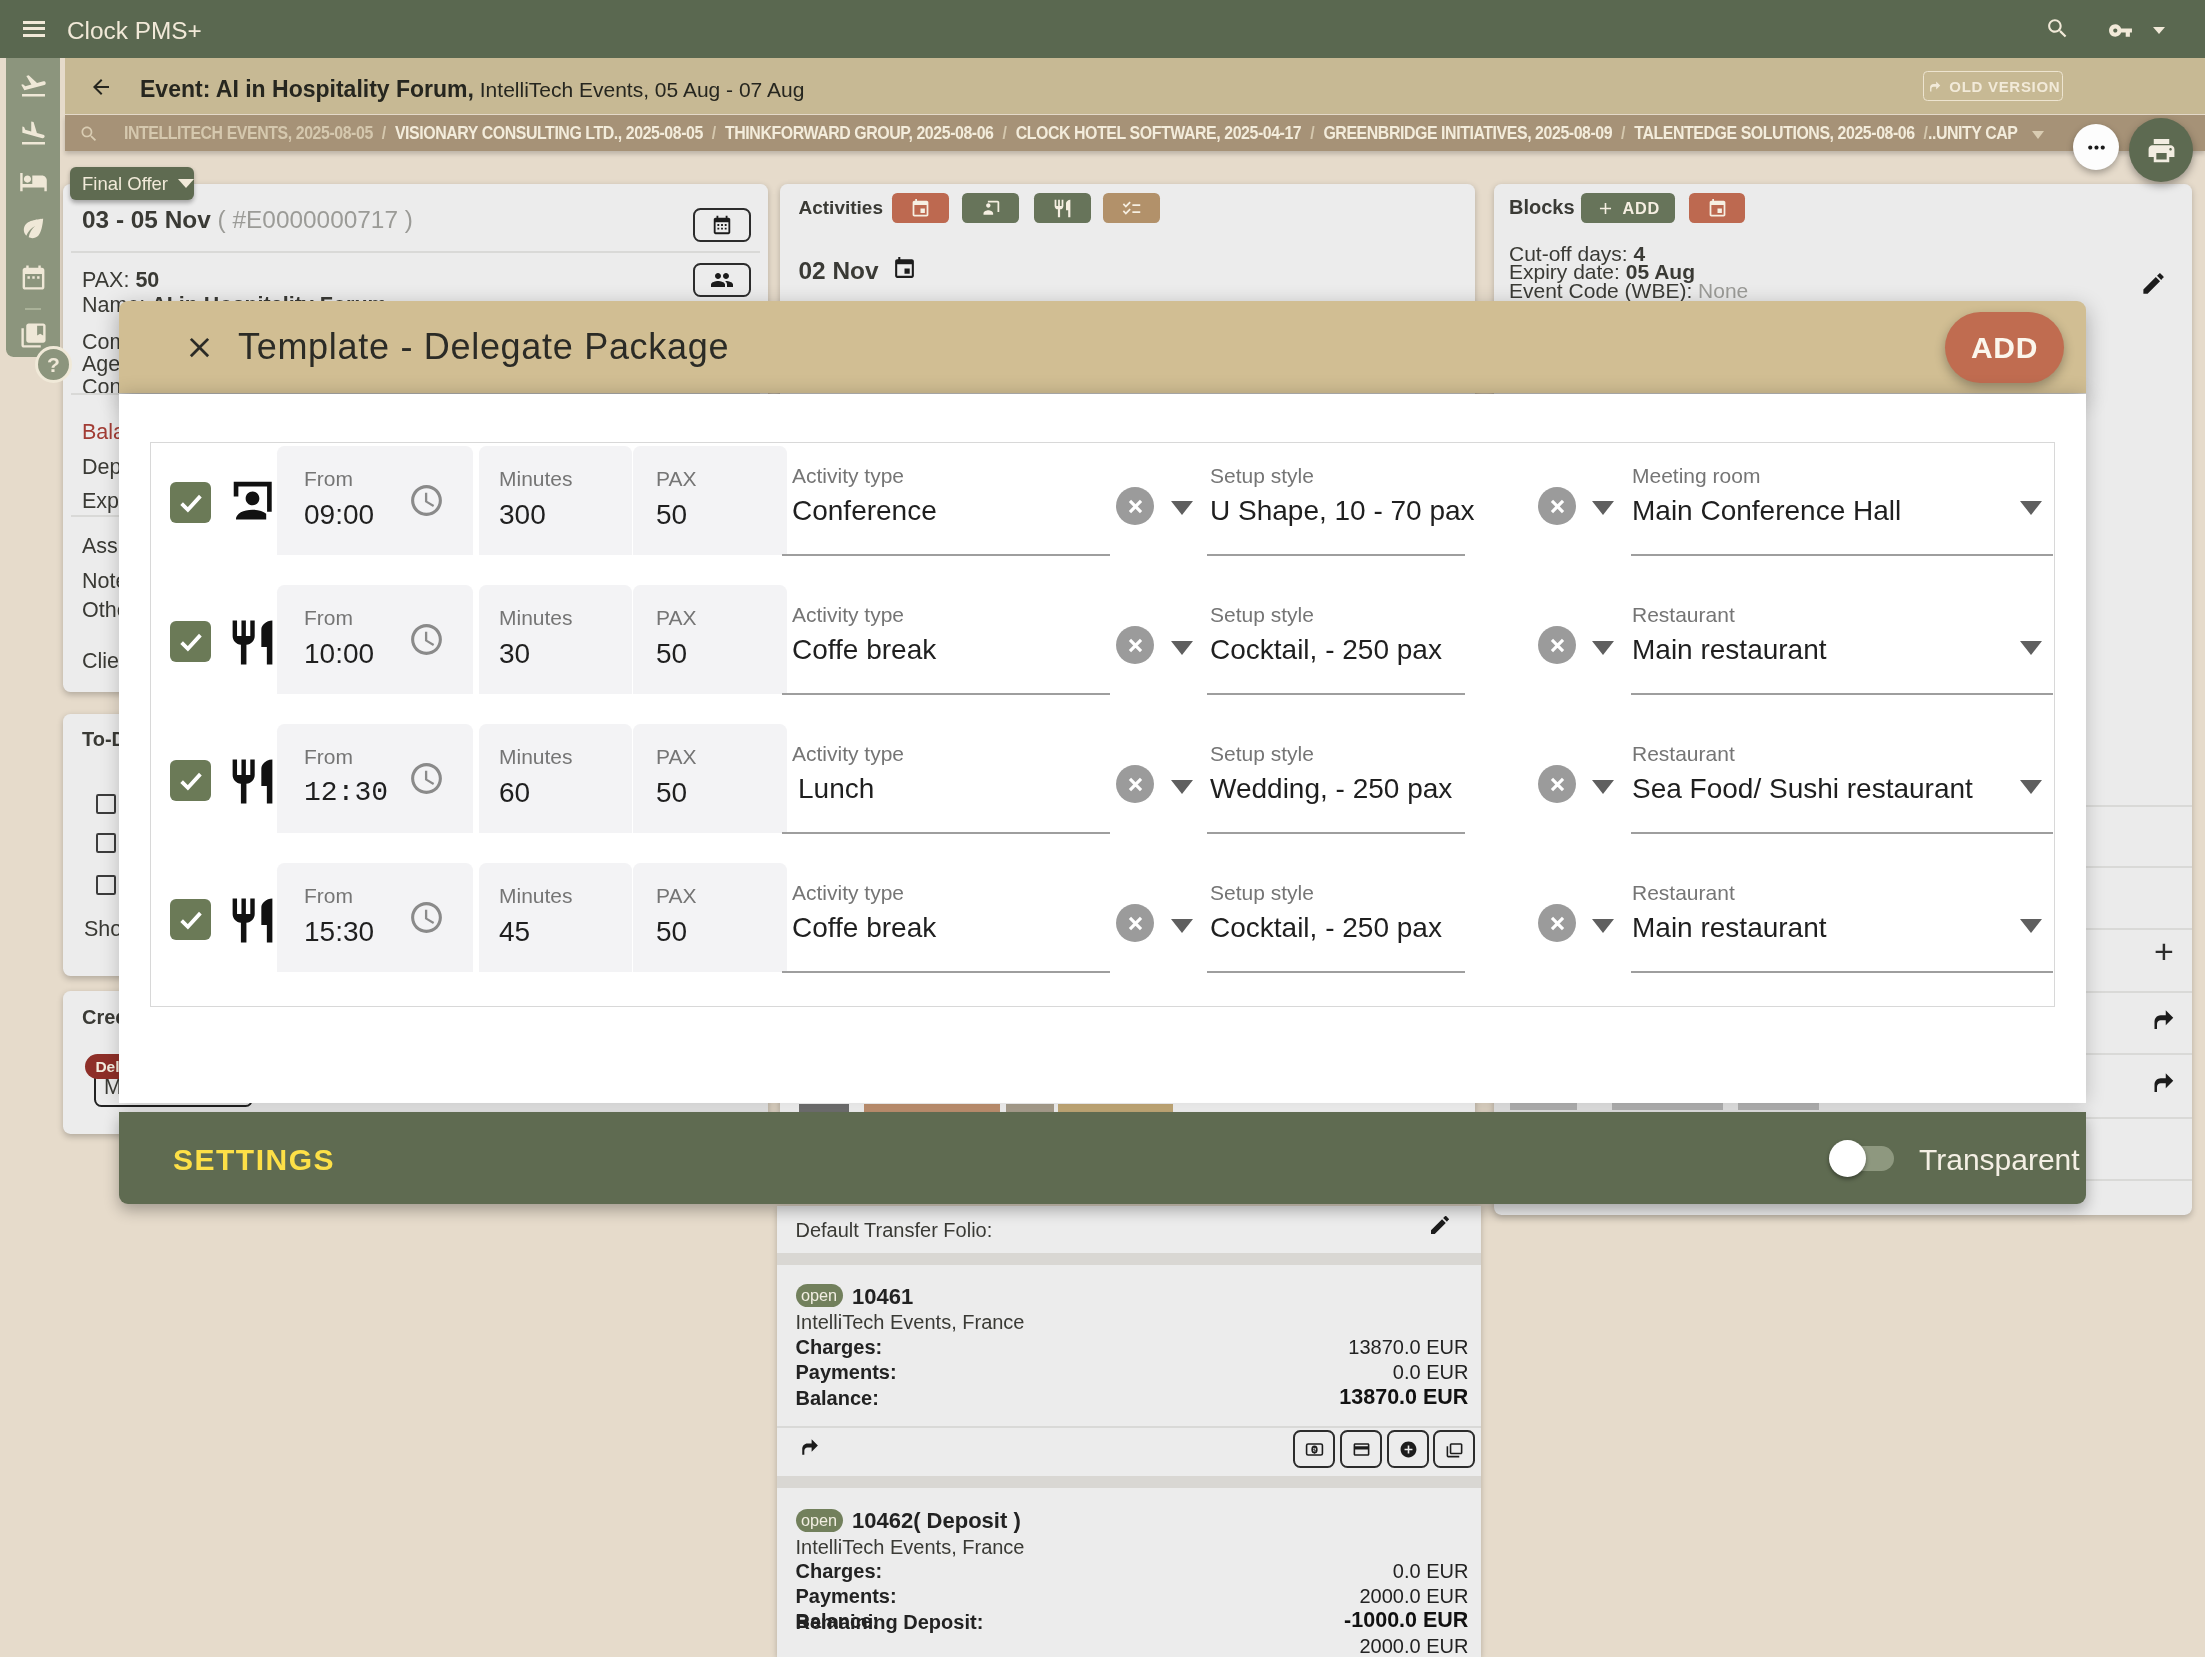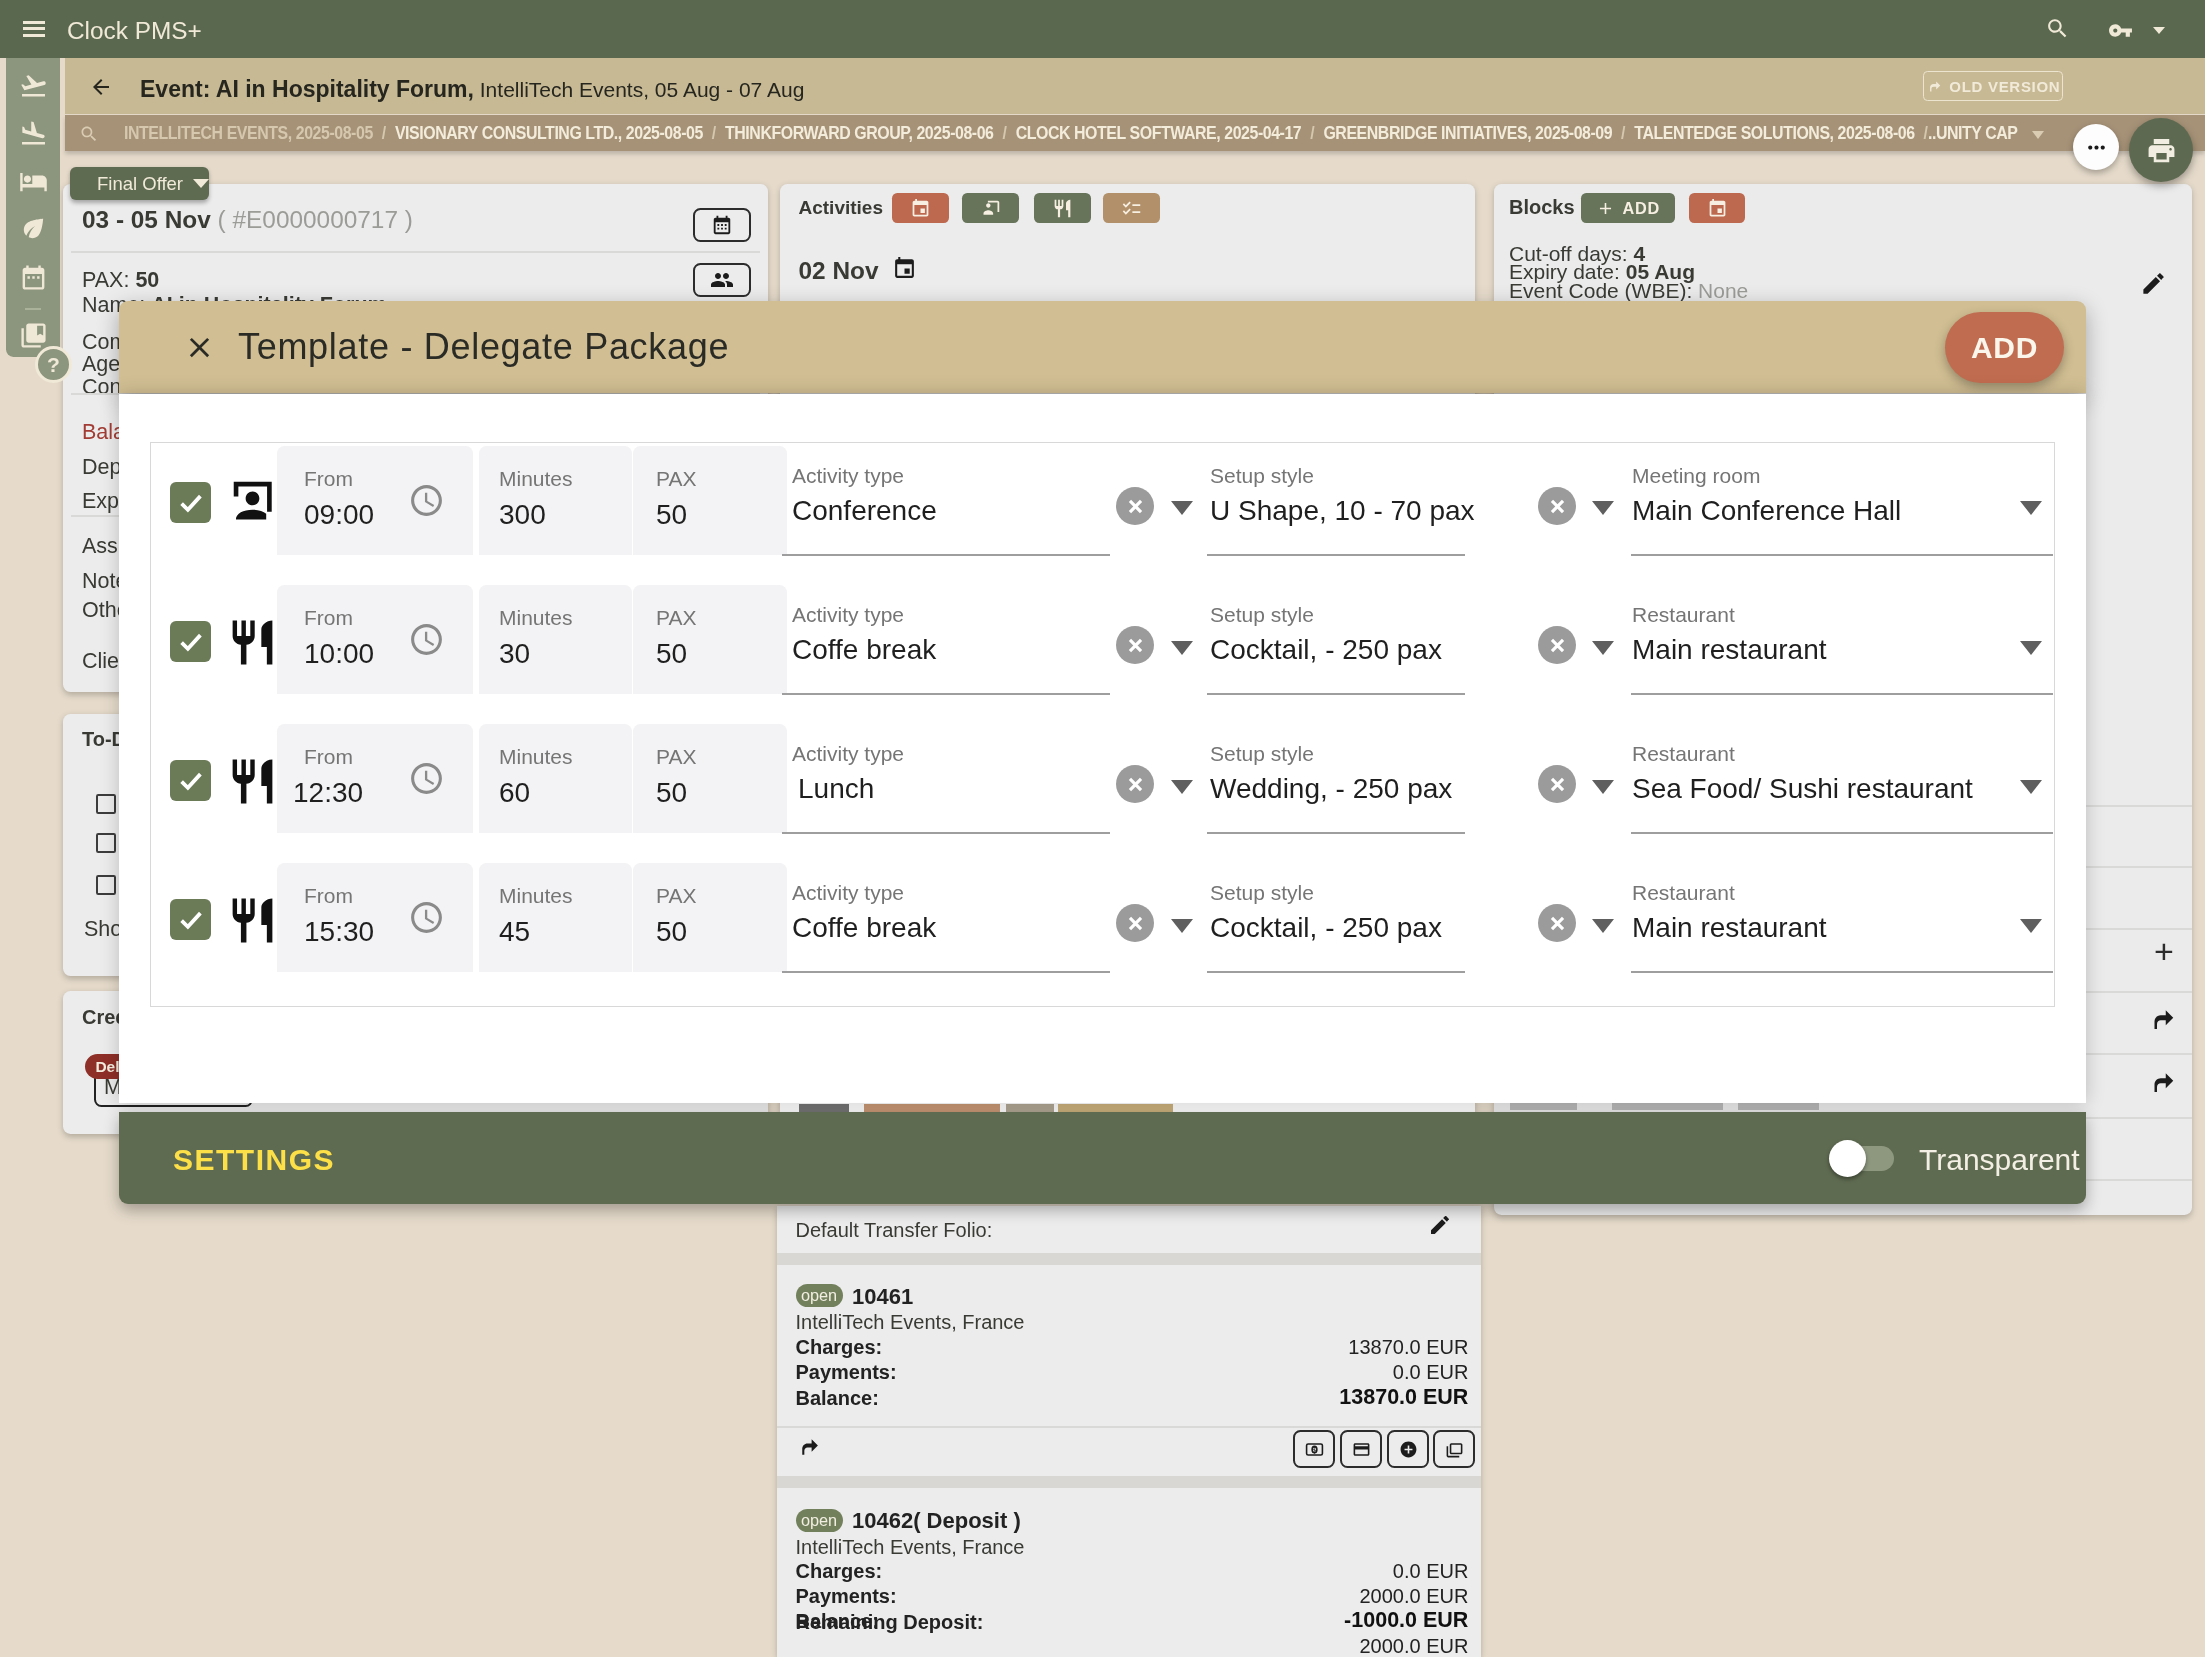--- a/index.html
+++ b/index.html
@@ -93,21 +93,21 @@
   <svg class="sbico" style="top:205px;" viewBox="0 0 24 24" fill="#efe8d7">
       <path d="M9 11H7v2h2v-2zm4 0h-2v2h2v-2zm4 0h-2v2h2v-2zm2-7h-1V2h-2v2H8V2H6v2H5c-1.11 0-1.99.9-1.99 2L3 20c0 1.1.89 2 2 2h14c1.1 0 2-.9 2-2V6c0-1.1-.9-2-2-2zm0 16H5V9h14v11z"></path>
     </svg>
   <div class="abs" style="left:19px;top:250px;width:16.3px;height:2.2px;background:#aab299;"></div>
   <svg class="sbico" style="top:263px;" viewBox="0 0 24 24" fill="#efe8d7">
       <path d="M4 6H2v14c0 1.1.9 2 2 2h14v-2H4V6zm16-4H8c-1.1 0-2 .9-2 2v12c0 1.1.9 2 2 2h12c1.1 0 2-.9 2-2V4c0-1.1-.9-2-2-2zm0 10l-2.5-1.5L15 12V4h5v8z"></path>
     </svg>
 </div>
 <div class="abs" id="help">?</div>
 
-<div class="abs" style="left:70px;top:167px;width:124px;height:33px;background:#5f6b51;border-radius:6px;z-index:2;box-shadow:0 2.2px 4.4px rgba(0,0,0,.3);display:flex;align-items:center;padding-left:15px;">
+<div class="abs" style="left:70px;top:167px;width:124px;height:33px;background:#5f6b51;border-radius:6px;z-index:2;box-shadow:0 2.2px 4.4px rgba(0,0,0,.3);display:flex;align-items:center;">
   <span style="font-size:18.5px;color:#f1ead9;margin-left:12px;white-space:nowrap;">Final Offer</span>
   <div style="width:0;height:0;border-left:8.1px solid transparent;border-right:8.1px solid transparent;border-top:9.6px solid #f1ead9;margin-left:10.4px;"></div>
 </div>
 
 <div class="card" style="left:63px;top:184px;width:705px;height:508px;">
   <div class="lbl" style="left:19px;top:21.5px;font-size:24.4px;"><b>03 - 05 Nov</b> <span style="color:#9b9b97;">( #E0000000717 )</span></div>
   <div class="obtn" style="left:630px;top:24.4px;width:54px;height:30px;">
     <svg width="22" height="22" viewBox="0 0 24 24" fill="#1c1c1c">
         <path d="M19 4h-1V2h-2v2H8V2H6v2H5c-1.11 0-1.99.9-1.99 2L3 20c0 1.1.89 2 2 2h14c1.1 0 2-.9 2-2V6c0-1.1-.9-2-2-2zm0 16H5V9h14v11zM7 11h2v2H7v-2zm4 0h2v2h-2v-2zm4 0h2v2h-2v-2zM7 15h2v2H7v-2zm4 0h2v2h-2v-2zm4 0h2v2h-2v-2z"></path>
       </svg>
@@ -393,21 +393,21 @@
           <path d="M4.5 12.5l5 5 10-11"></path>
         </svg>
       </div>
     <svg class="abs" style="left:75px;top:312px;" width="53" height="53" viewBox="0 0 24 24" fill="#111">
         <path d="M11 9H9V2H7v7H5V2H3v7c0 2.12 1.66 3.84 3.75 3.97V22h2.5v-9.03C11.34 12.84 13 11.12 13 9V2h-2v7zm5-3v8h2.5v8H21V2c-2.76 0-5 2.24-5 4z"></path>
       </svg>
     <div class="rowpanel" style="left:126px;top:281px;width:196px;height:109px;"></div>
     <div class="rowpanel" style="left:328px;top:281px;width:153px;height:109px;"></div>
     <div class="rowpanel" style="left:482px;top:281px;width:154px;height:109px;"></div>
     <div class="flabel" style="left:153px;top:302px;">From</div>
-      <div class="fvalue" style="left:142px;top:334px;">12:30</div>
+      <div class="fvalue" style="left:153px;top:334px;font-family:Liberation Mono, monospace;">12:30</div>
     <svg class="abs" style="left:257px;top:317px;" width="37" height="37" viewBox="0 0 24 24" fill="#8a8a8a">
         <path d="M11.99 2C6.47 2 2 6.48 2 12s4.47 10 9.99 10C17.52 22 22 17.52 22 12S17.52 2 11.99 2zM12 20c-4.42 0-8-3.58-8-8s3.58-8 8-8 8 3.58 8 8-3.58 8-8 8zm.5-13H11v6l5.25 3.15.75-1.23-4.5-2.67z"></path>
       </svg>
     <div class="flabel" style="left:348px;top:302px;">Minutes</div>
       <div class="fvalue" style="left:348px;top:334px;">60</div>
     <div class="flabel" style="left:505px;top:302px;">PAX</div>
       <div class="fvalue" style="left:505px;top:334px;">50</div>
     <div class="flabel" style="left:641px;top:299px;">Activity type</div>
       <div class="fvalue" style="left:647px;top:330px;">Lunch</div>
     <div class="funder" style="left:631px;top:389px;width:328px;"></div>

